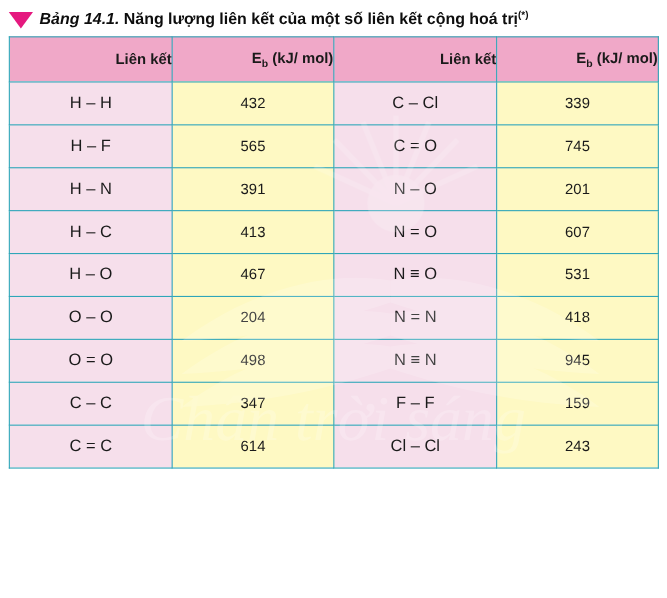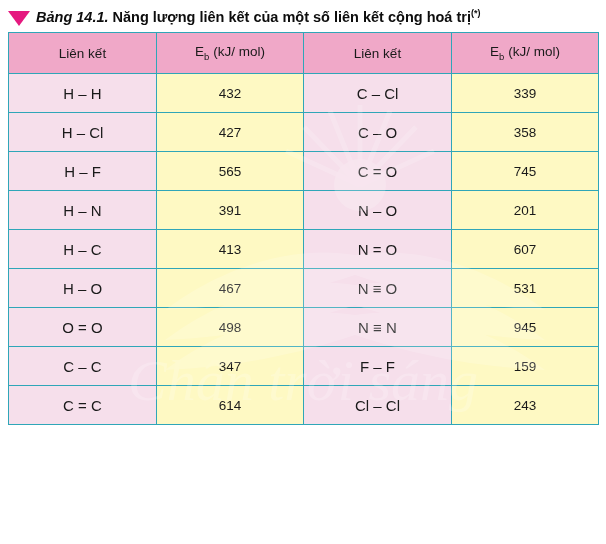--- a/index.html
+++ b/index.html
@@ -77,24 +77,25 @@
   table.bond-table td {
     border: 1.3px solid #2fa6b8;
     height: 38px;
     text-align: center;
     vertical-align: middle;
     padding: 0;
     color: #1a1a1a;
   }
   table.bond-table th {
     background: #f0a8c8;
-    font-weight: 400;
+    font-weight: 700;
     font-size: 13.5px;
     height: 40px;
     border-color: #2fa6b8;
+    text-align: right;
   }
   table.bond-table td.bond {
     background: #f6dfeb;
     font-size: 15px;
   }
   table.bond-table td.val {
     background: #fef9c3;
     font-size: 13.5px;
   }
   .sub {
@@ -139,26 +140,20 @@
         </tr>
       </thead>
       <tbody>
         <tr>
           <td class="bond">H – H</td>
           <td class="val">432</td>
           <td class="bond">C – Cl</td>
           <td class="val">339</td>
         </tr>
         <tr>
-          <td class="bond">H – Cl</td>
-          <td class="val">427</td>
-          <td class="bond">C – O</td>
-          <td class="val">358</td>
-        </tr>
-        <tr>
           <td class="bond">H – F</td>
           <td class="val">565</td>
           <td class="bond">C = O</td>
           <td class="val">745</td>
         </tr>
         <tr>
           <td class="bond">H – N</td>
           <td class="val">391</td>
           <td class="bond">N – O</td>
           <td class="val">201</td>
@@ -167,20 +162,26 @@
           <td class="bond">H – C</td>
           <td class="val">413</td>
           <td class="bond">N = O</td>
           <td class="val">607</td>
         </tr>
         <tr>
           <td class="bond">H – O</td>
           <td class="val">467</td>
           <td class="bond">N ≡ O</td>
           <td class="val">531</td>
+        </tr>
+        <tr>
+          <td class="bond">O – O</td>
+          <td class="val">204</td>
+          <td class="bond">N = N</td>
+          <td class="val">418</td>
         </tr>
         <tr>
           <td class="bond">O = O</td>
           <td class="val">498</td>
           <td class="bond">N ≡ N</td>
           <td class="val">945</td>
         </tr>
         <tr>
           <td class="bond">C – C</td>
           <td class="val">347</td>

